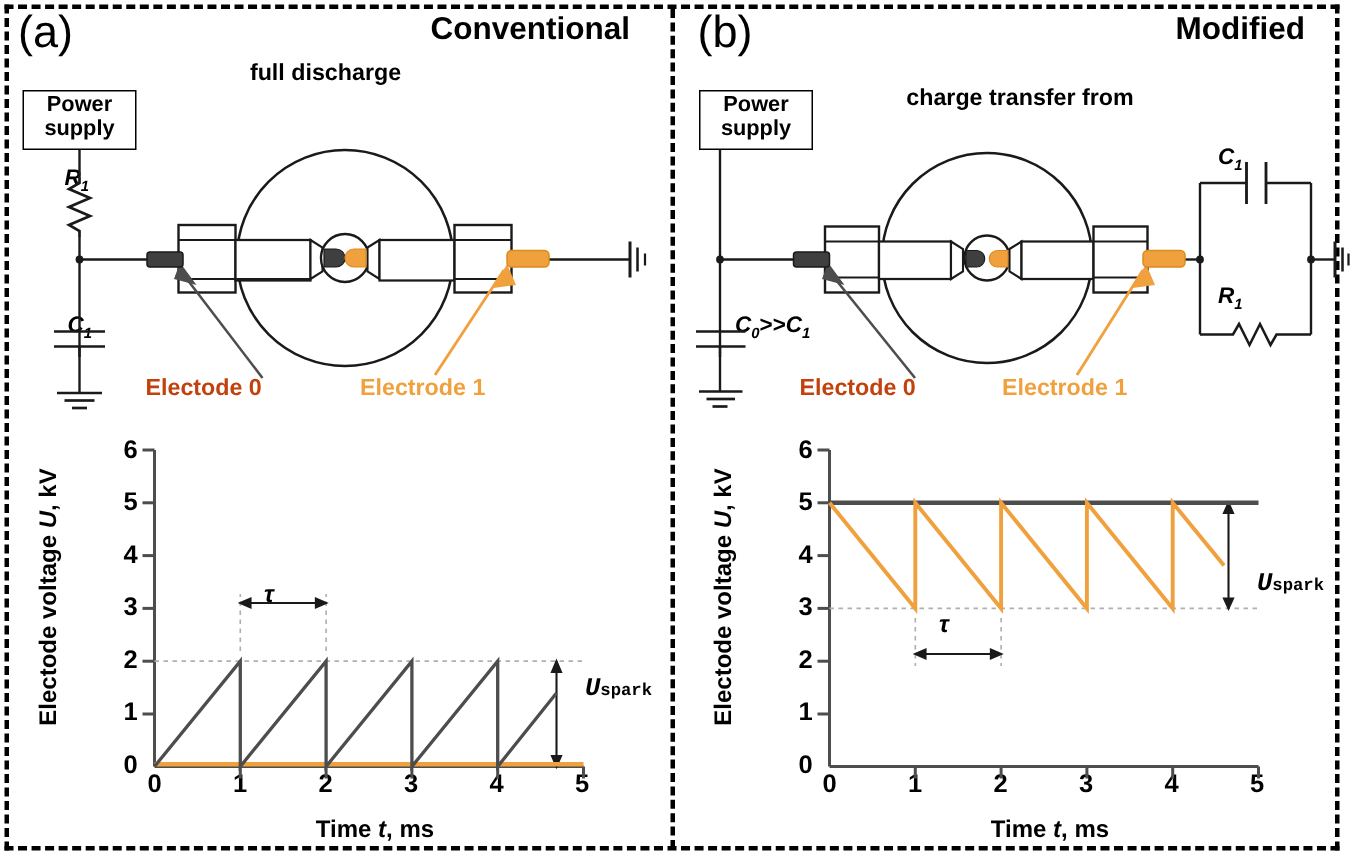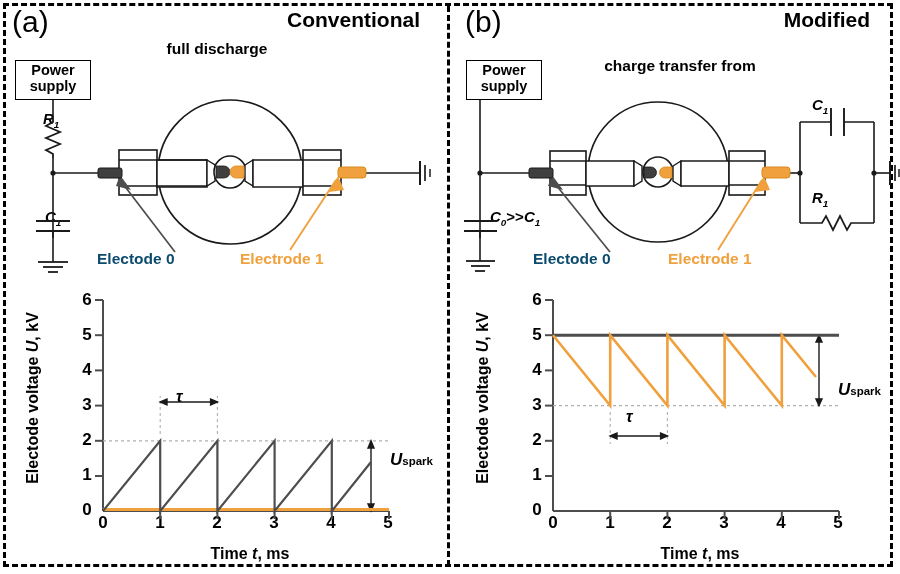--- a/index.html
+++ b/index.html
@@ -42,36 +42,37 @@
 
   .ps-box{
     position:absolute;border:1.6px solid #000;background:#fff;
     font-size:14.5px;font-weight:bold;line-height:1.08;
     text-align:center;padding:2px 4px 3px 4px;box-sizing:border-box;
   }
 
   .lbl{position:absolute;font-size:15px;font-weight:bold;font-style:italic;}
   .lbl-up{font-style:normal;}
   .elec-label{position:absolute;font-size:15.5px;font-weight:bold;}
-  .elec0{color:#0c4a6e;}
+  .elec0{color:#c2410c;}
   .elec1{color:#f0a03c;}
 
   .axis-title{
     position:absolute;font-size:16px;font-weight:bold;text-align:center;
   }
   .axis-title i{font-style:italic;}
   .ylab{
     transform-origin:0 0;transform:rotate(-90deg);white-space:nowrap;
   }
   .tick-lbl{
     position:absolute;font-size:17px;font-weight:bold;text-align:center;width:22px;
   }
   .uspark{
     position:absolute;font-size:17px;font-weight:bold;font-style:italic;
     white-space:nowrap;
+    font-family:Liberation Mono, monospace;
   }
   .uspark span{font-style:normal;font-size:11.5px;}
   .tau{position:absolute;font-size:16px;font-weight:bold;font-style:italic;}
   svg{overflow:visible;}
 </style>
 </head>
 <body>
 
 <div class="figure">
 

